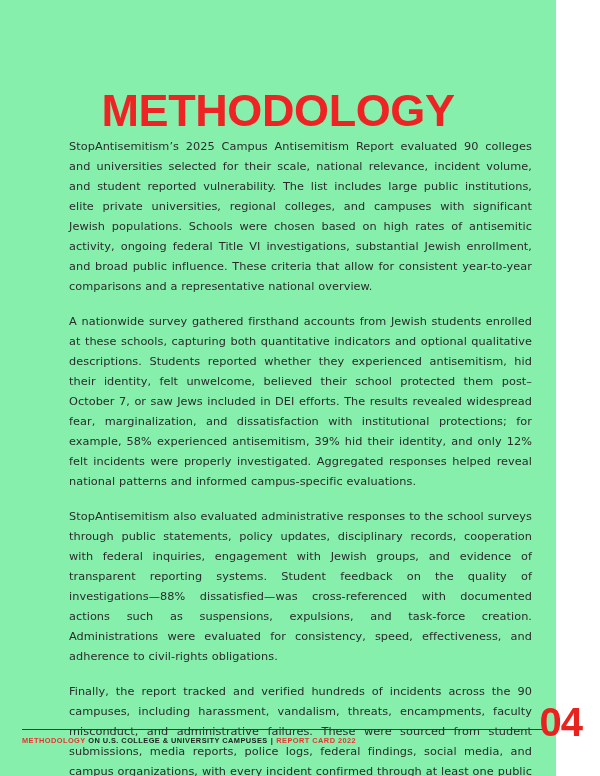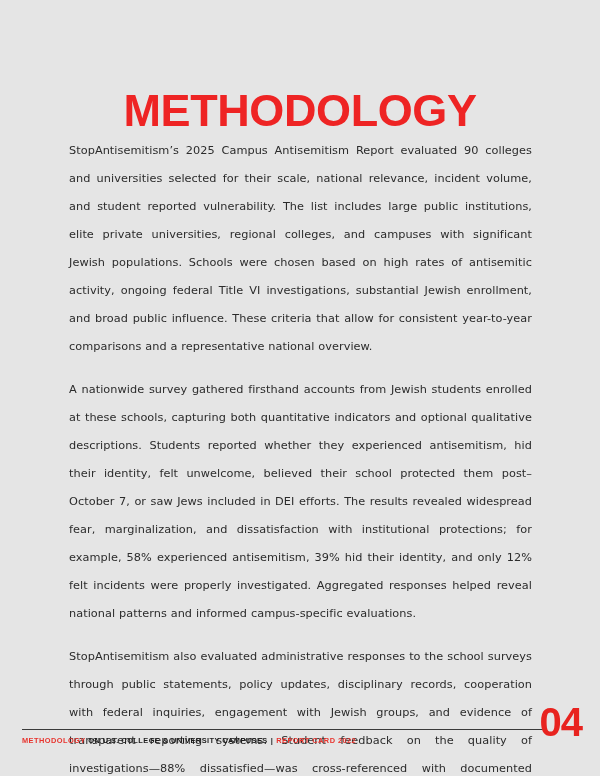--- a/index.html
+++ b/index.html
@@ -10,24 +10,24 @@
     width: 600px;
     height: 776px;
     background: #ffffff;
     font-family: "DejaVu Sans", sans-serif;
     overflow: hidden;
     position: relative;
   }
 
   .page {
     position: relative;
-    width: 600px;
+    width: 556px;
     height: 776px;
     box-sizing: border-box;
-    background: #e5e5e5;
+    background: #86efac;
   }
 
   
   .page-title {
     position: absolute;
     left: 0;
     right: 0;
     top: 56px;
     text-align: center;
     color: #ee2424;
@@ -47,21 +47,21 @@
     width: 463px;
   }
 
   .content p {
     margin: 0 0 15px 0;
     text-align: justify;
     text-justify: inter-word;
     color: #2b2b2b;
     font-family: "DejaVu Sans", sans-serif;
     font-size: 11.3px;
-    line-height: 28px;
+    line-height: 20px;
     letter-spacing: 0.05px;
     word-spacing: 0.2px;
     -webkit-font-smoothing: antialiased;
   }
 
   .content p:last-child {
     margin-bottom: 0;
   }
 
   

